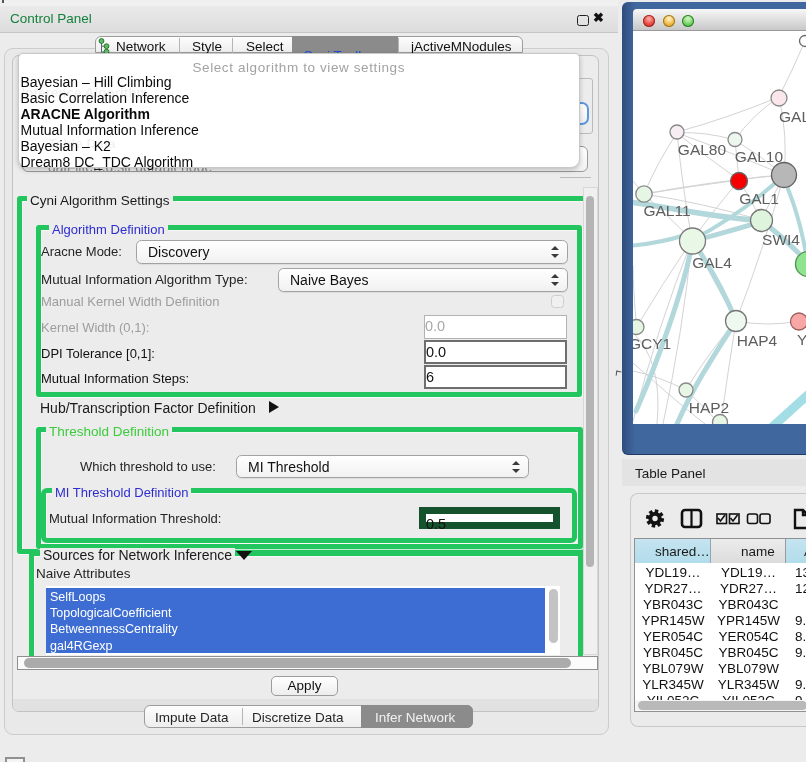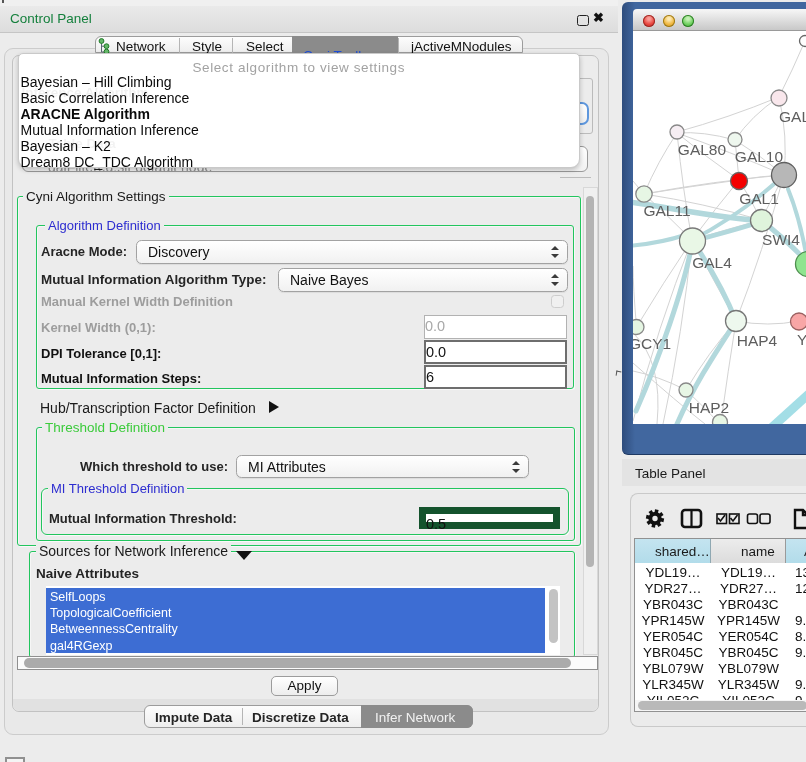--- a/index.html
+++ b/index.html
@@ -1,19 +1,19 @@
 <!DOCTYPE html>
 <html><head><meta charset="utf-8">
 <style>
 html,body{margin:0;padding:0}
 body{width:806px;height:762px;background:#ececec;font-family:"Liberation Sans",sans-serif;overflow:hidden;position:relative}
 .abs{position:absolute}
-.fs{position:absolute;border:1px solid #22c55e;border-radius:3px;box-shadow:1px 1px 0 rgba(255,255,255,.7),inset 1px 1px 0 rgba(255,255,255,.55)}
+.fs{position:absolute;border:5px solid #22c55e;border-radius:3px;box-shadow:1px 1px 0 rgba(255,255,255,.7),inset 1px 1px 0 rgba(255,255,255,.55)}
 .fsl{position:absolute;top:-8px;padding:0 3px;font-size:13.5px;line-height:15px;background:#ececec;white-space:nowrap}
-.bl{font-weight:bold;font-size:13px;color:#252525;white-space:nowrap}
+.bl{font-weight:normal;font-size:13px;color:#252525;white-space:nowrap}
 .combo{position:absolute;background:linear-gradient(#ffffff,#f1f1f1);border:1px solid #a2a2a2;border-radius:5.5px;font-size:14px;color:#111;box-shadow:0 1px 1px rgba(0,0,0,0.07)}
 .cartxt{position:absolute;right:8px;top:50%;margin-top:-6px;width:8px;height:12px}
 .cartxt i{position:absolute;left:0;width:0;height:0;border-left:4px solid transparent;border-right:4px solid transparent}
 .cartxt .u{top:0px;border-bottom:4.5px solid #3a3a3a}
 .cartxt .d{bottom:0px;border-top:4.5px solid #3a3a3a}
 .fld{position:absolute;background:#fff;font-size:14.5px;text-align:left;padding-right:4px;box-sizing:border-box}
 .tabtxt{font-size:13.5px;color:#111;white-space:nowrap}
 </style></head>
 <body>
 
@@ -79,21 +79,21 @@
 <div class="fld" style="left:424px;top:365px;width:143px;height:24px;border:2px solid #6e6e6e;color:#111;line-height:20px">6</div>
 
 <div class="abs" style="left:40px;top:400px;font-size:14px;color:#1a1a1a">Hub/Transcription Factor Definition</div>
 <div class="abs" style="left:269px;top:401px;width:0;height:0;border-top:6.5px solid transparent;border-bottom:6.5px solid transparent;border-left:10px solid #111"></div>
 
 <div class="fs" style="left:36px;top:427px;width:537px;height:112px">
   <div class="fsl" style="left:5px;color:#3bcb3b;font-size:13.5px">Threshold Definition</div>
 </div>
 <div class="abs bl" style="left:80px;top:459px">Which threshold to use:</div>
 <div class="combo" style="left:236px;top:455px;width:291px;height:21px">
-    <span style="position:absolute;left:11px;top:3px">MI Attributes</span>
+    <span style="position:absolute;left:11px;top:3px">MI Threshold</span>
     <span class="cartxt">
       <i class="u"></i>
       <i class="d"></i>
     </span>
   </div>
 
 <div class="fs" style="left:41px;top:488px;width:526px;height:45px;border-radius:6px">
   <div class="fsl" style="left:6px;color:#2d2dd0;font-size:13px">MI Threshold Definition</div>
 </div>
 <div class="abs bl" style="left:49px;top:511px">Mutual Information Threshold:</div>

